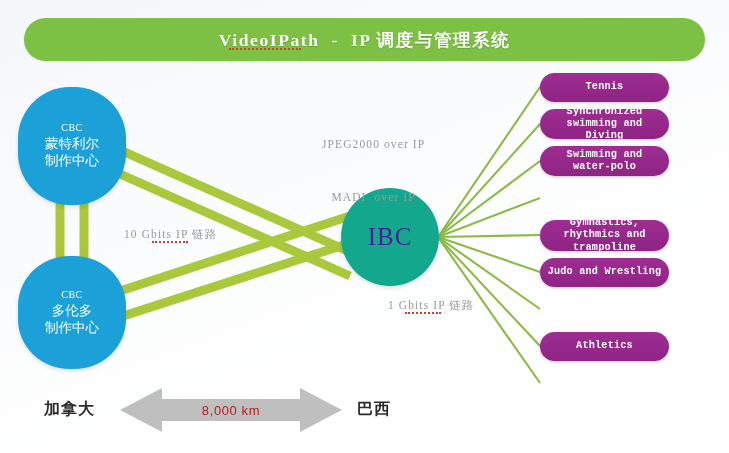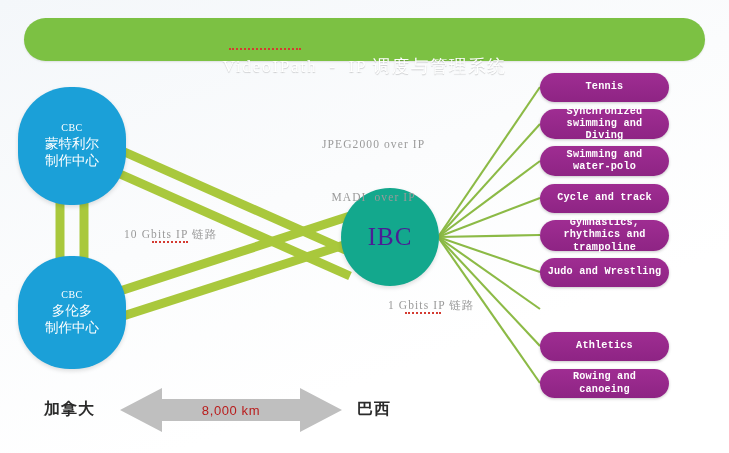--- a/index.html
+++ b/index.html
@@ -38,25 +38,24 @@
   .banner-title {
     position: absolute;
     left: 0; top: 0;
     width: 681px; height: 43px;
     display: flex;
     align-items: center;
     justify-content: center;
     color: #ffffff;
     font-family: "Liberation Serif", serif;
     font-size: 17.5px;
-    font-weight: normal;
+    font-weight: bold;
     letter-spacing: 1.6px;
     white-space: pre;
     text-shadow: 0 1px 1px rgba(0,0,0,0.18);
-    margin-top: 26px;
   }
   .sq-underline {
     position: absolute;
     border-bottom: 2px dotted #d43b32;
     height: 0;
   }
   #u-title { left: 229px; top: 48px; width: 72px; }
   #u-g10   { left: 152px; top: 241px; width: 36px; }
   #u-g1    { left: 405px; top: 312px; width: 36px; }
 
@@ -243,35 +242,29 @@
 
   <div class="pill" style="top:73px;  height:29px;">
     <span>Tennis</span>
   </div>
   <div class="pill" style="top:109px; height:30px;">
     <span>Synchronized swimming and Diving</span>
   </div>
   <div class="pill" style="top:146px; height:30px;">
     <span>Swimming and water-polo</span>
   </div>
-  <div class="pill" style="top:184px; height:29px;">
-    <span>Cycle and track</span>
-  </div>
   <div class="pill" style="top:220px; height:31px;">
     <span>Gymnastics, rhythmics and trampoline</span>
   </div>
   <div class="pill" style="top:258px; height:29px;">
     <span>Judo and Wrestling</span>
   </div>
   <div class="pill" style="top:332px; height:29px;">
     <span>Athletics</span>
   </div>
-  <div class="pill" style="top:369px; height:29px;">
-    <span>Rowing and canoeing</span>
-  </div>
 
   <div id="arrow-wrap">
     <div id="arrow-label">8,000 km</div>
   </div>
   <div class="country" id="country-left">加拿大</div>
   <div class="country" id="country-right">巴西</div>
 
 </div>
 
 </body></html>

